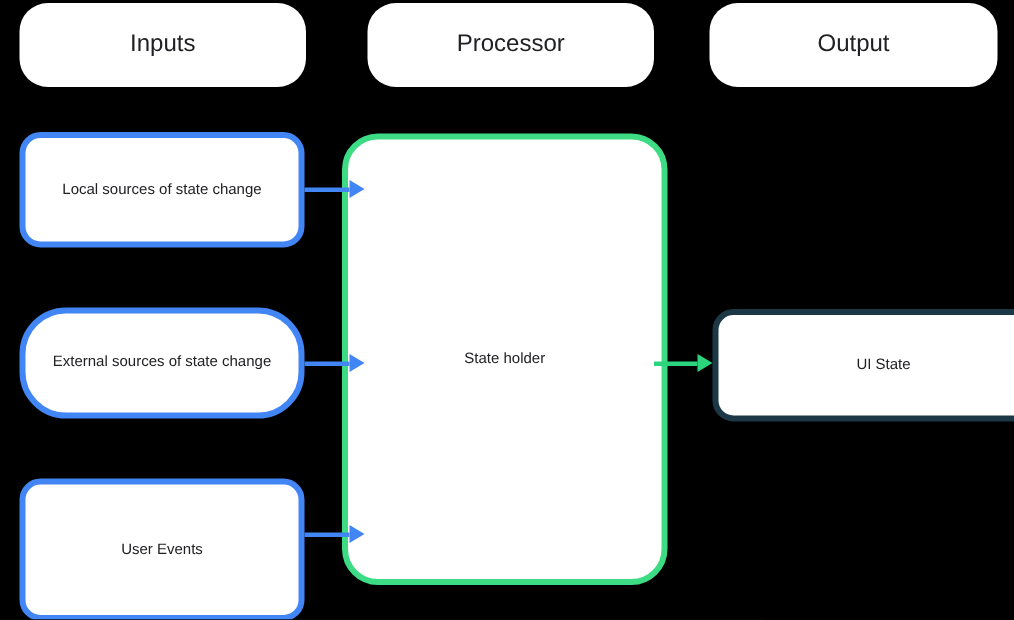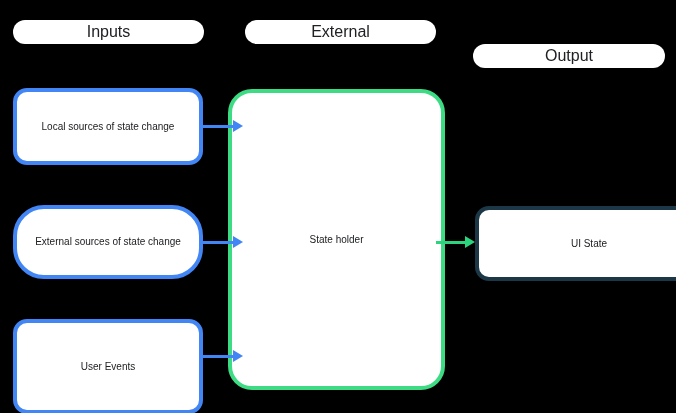--- a/index.html
+++ b/index.html
@@ -17,22 +17,22 @@
   body { font-family: "Liberation Sans", sans-serif; }
   #canvas {
     position: relative;
     width: 676px;
     height: 413px;
     background: var(--background);
     overflow: hidden;
   }
   .pill {
     position: absolute;
-    top: 20px;
-    height: 24px;
+    top: 2px;
+    height: 56px;
     background: var(--box-fill);
     border-radius: 19px;
     display: flex;
     align-items: center;
     justify-content: center;
     font-size: 16px;
     font-weight: 500;
     color: var(--text);
   }
   .node {
@@ -88,22 +88,22 @@
   .arrow-blue .head { border-left-color: var(--arrow-blue); }
   .arrow-green .shaft { background: var(--arrow-green); }
   .arrow-green .head { border-left-color: var(--arrow-green); }
 </style>
 </head>
 <body>
 
 <div id="canvas">
 
   <div class="pill" style="left:13px; width:191px;">Inputs</div>
-  <div class="pill" style="left:245px; width:191px;">External</div>
-  <div class="pill" style="left:473px; width:192px;margin-top:24px;">Output</div>
+  <div class="pill" style="left:245px; width:191px;">Processor</div>
+  <div class="pill" style="left:473px; width:192px;">Output</div>
 
   <div class="node input-node" style="top:88px; height:77px;">Local sources of state change</div>
   <div class="node input-node" style="top:205px; height:74px;border-radius:31px;">External sources of state change</div>
   <div class="node input-node" style="top:319px; height:95px;">User Events</div>
 
   <div class="node processor-node">State holder</div>
 
   <div class="node output-node">UI State</div>
 
   <div class="arrow arrow-blue" style="left:203px; top:120px; width:40px;">

